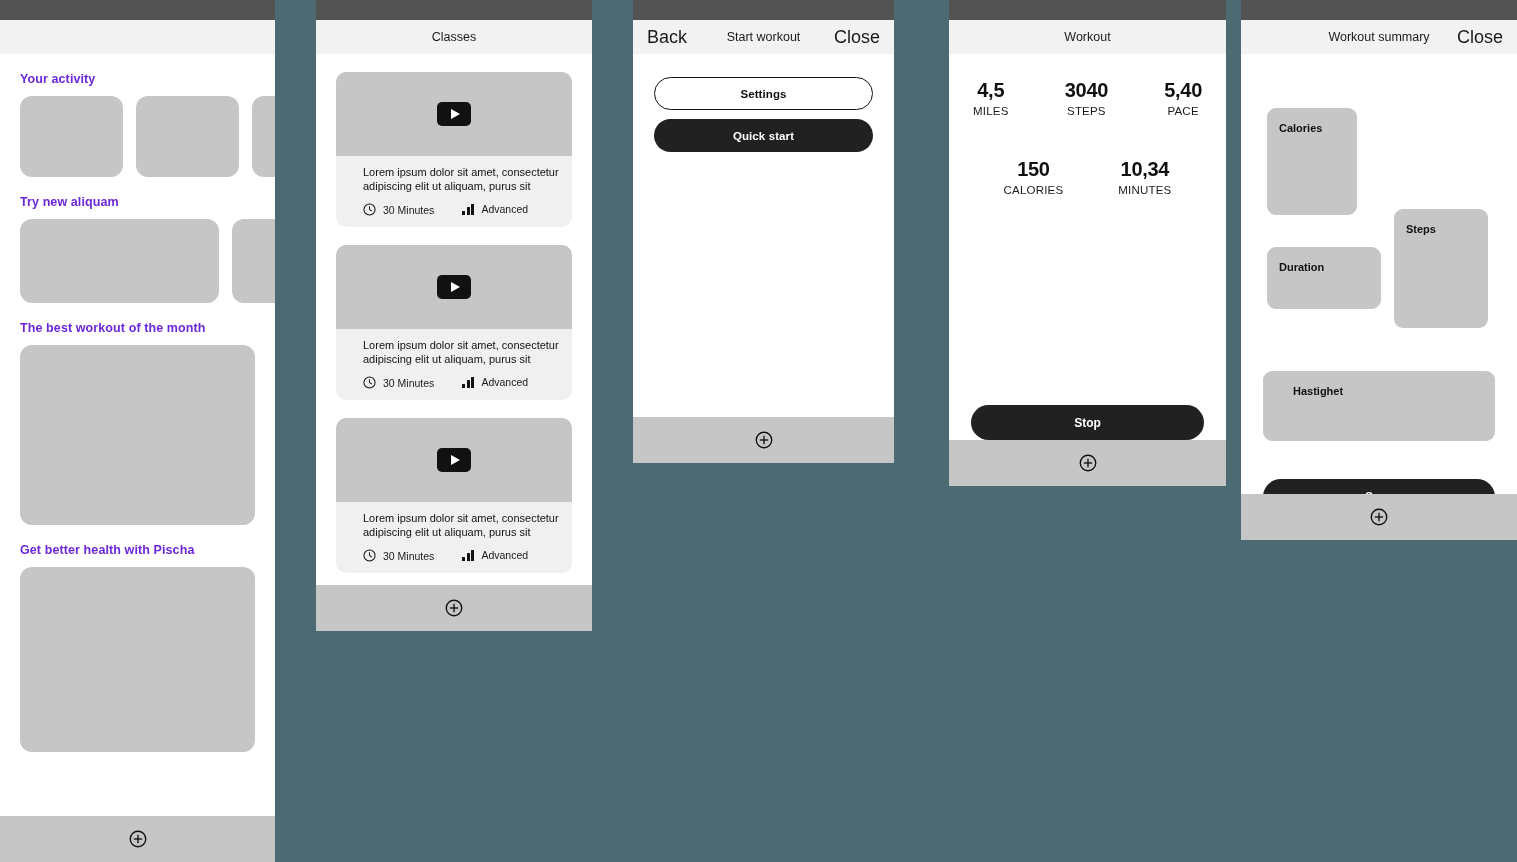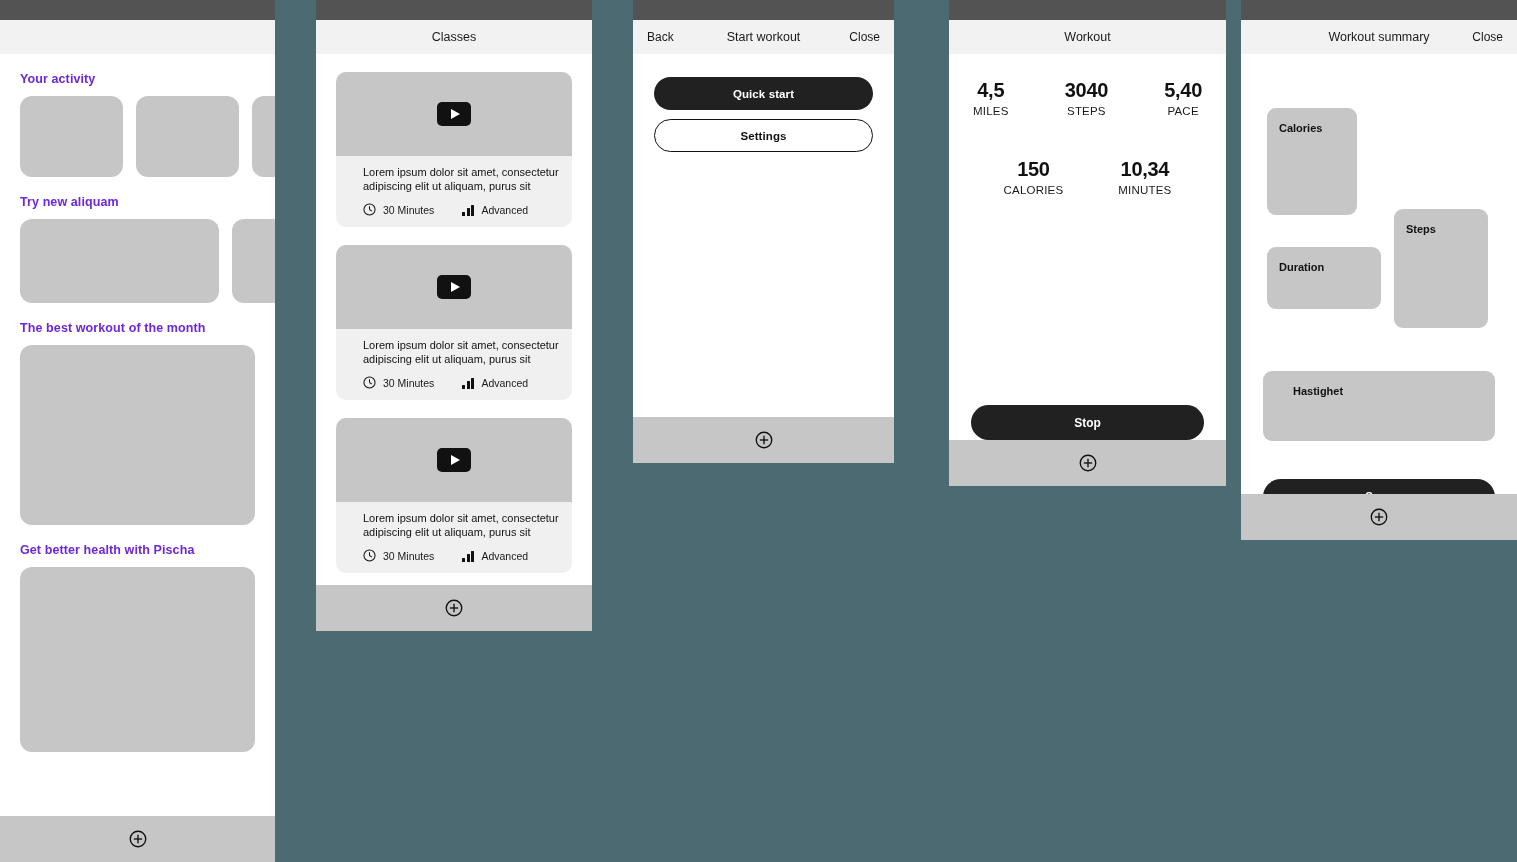--- a/index.html
+++ b/index.html
@@ -37,21 +37,21 @@
     display: flex;
     align-items: center;
     justify-content: space-between;
     padding: 0 14px;
     font-size: 12.5px;
     color: #1a1a1a;
     position: relative;
   }
   .navbar .nav-left,
   .navbar .nav-right {
-    font-size: 12px;
+    font-size: 18px;
     color: #1a1a1a;
     min-width: 34px;
     z-index: 2;
   }
   .navbar .nav-right { text-align: right; }
   .navbar .nav-title {
     position: absolute;
     left: 0; right: 0;
     text-align: center;
     font-size: 12.5px;
@@ -130,21 +130,21 @@
     margin-left: 2px;
   }
   .class-body { padding: 9px 11px 11px 27px; }
   .class-desc {
     font-size: 11px;
     line-height: 1.28;
     color: #111111;
   }
   .class-meta {
     display: flex;
-    align-items: flex-end;
+    align-items: flex-start;
     margin-top: 10px;
     gap: 28px;
   }
   .meta-item { display: flex; align-items: center; gap: 7px; }
   .meta-item span { font-size: 10.5px; color: #1a1a1a; }
 
   .bars-icon { display: flex; align-items: flex-end; gap: 1.5px; height: 11px; }
   .bars-icon i { display: block; width: 3px; background: #111111; border-radius: .5px; }
   .bars-icon i:nth-child(1) { height: 4px; }
   .bars-icon i:nth-child(2) { height: 7.5px; }
@@ -411,22 +411,22 @@
   <div class="frame" id="frame-start">
     <div class="statusbar"></div>
     <div class="navbar">
       <span class="nav-left">Back</span>
       <span class="nav-title">Start workout</span>
       <span class="nav-right">Close</span>
     </div>
 
     <div class="screen-body">
       <div class="start-body">
+        <div class="pill pill-outline">Settings</div>
         <div class="pill pill-dark">Quick start</div>
-        <div class="pill pill-outline">Settings</div>
       </div>
     </div>
 
     <div class="footerbar">
       <svg class="plus-icon" viewBox="0 0 20 20">
         <circle cx="10" cy="10" r="8.6" fill="none" stroke="#111" stroke-width="1.5"></circle>
         <line x1="10" y1="5.4" x2="10" y2="14.6" stroke="#111" stroke-width="1.5"></line>
         <line x1="5.4" y1="10" x2="14.6" y2="10" stroke="#111" stroke-width="1.5"></line>
       </svg>
     </div>

